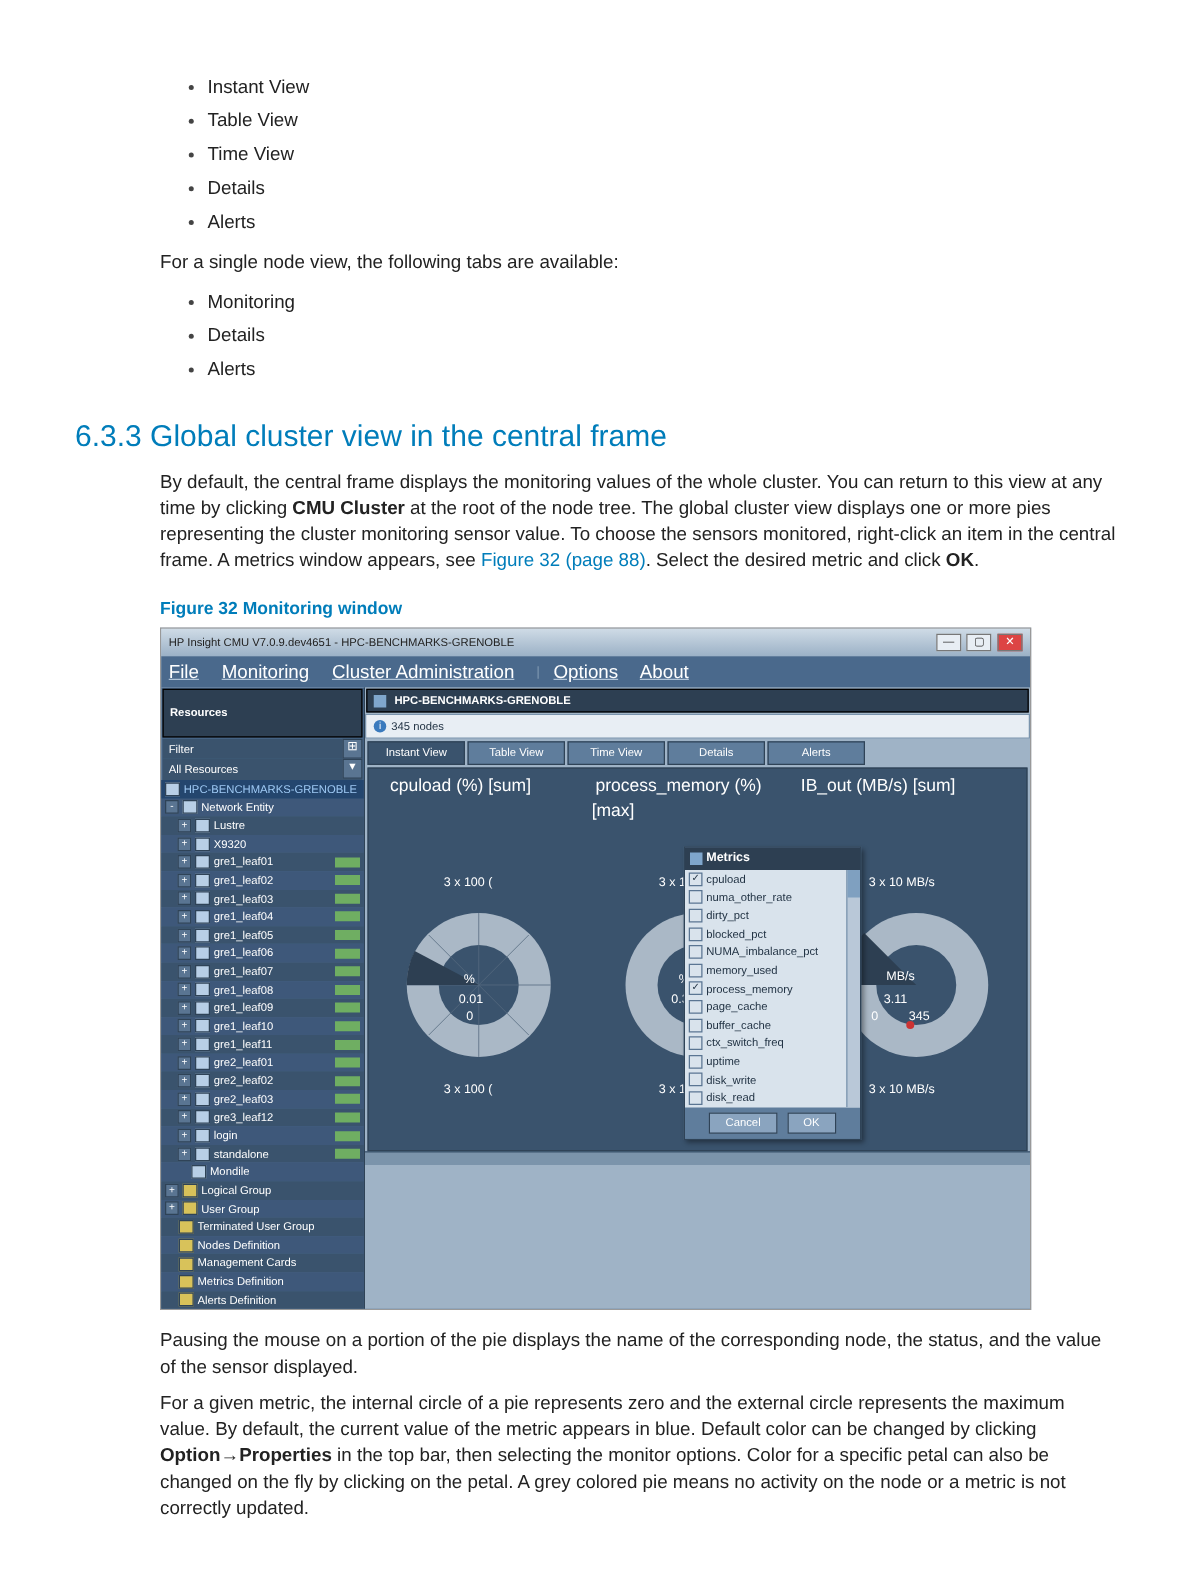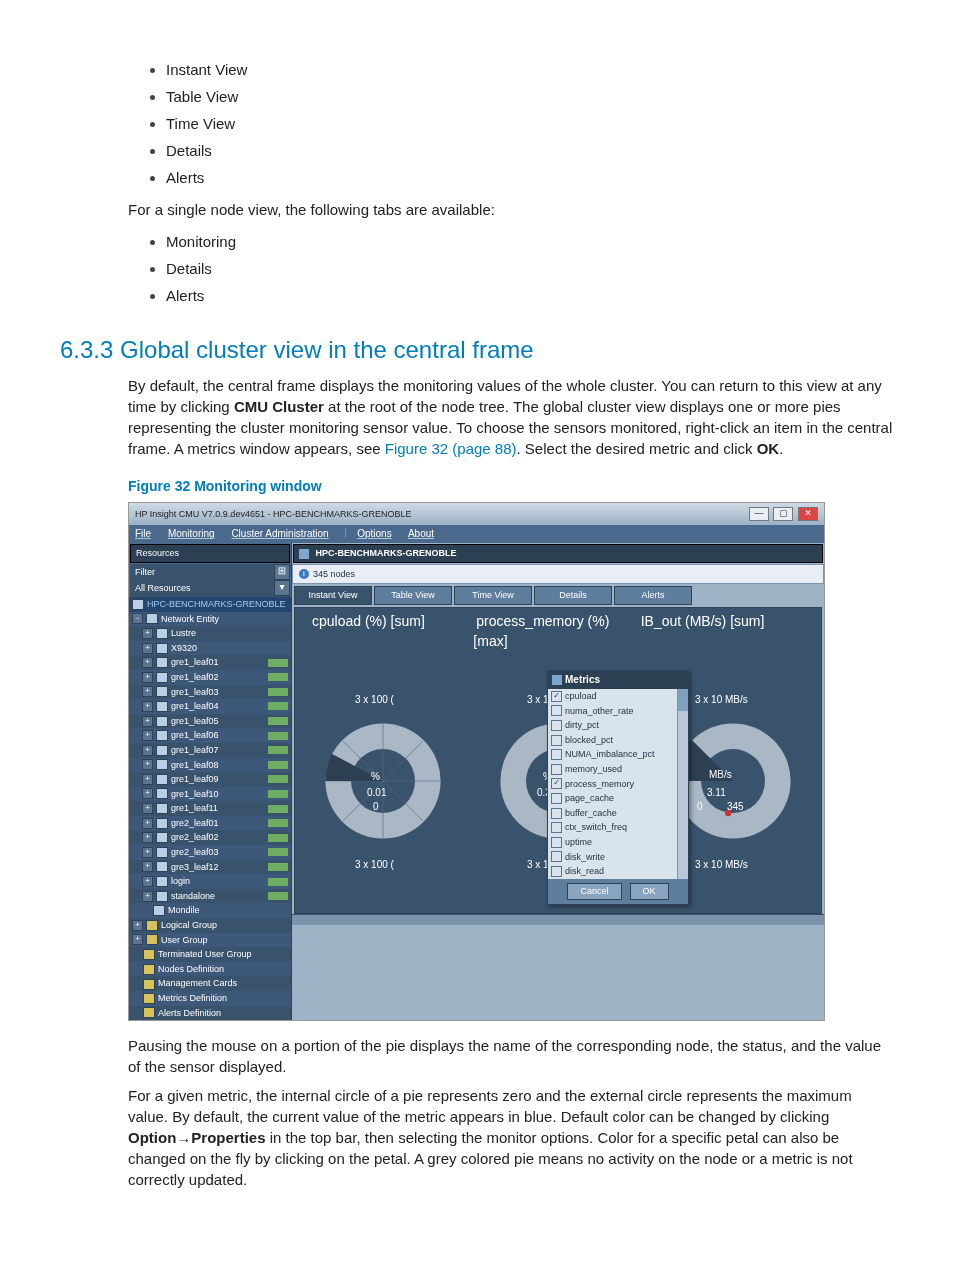--- a/index.html
+++ b/index.html
@@ -48,26 +48,26 @@
     background: linear-gradient(#cfdbe6,#9bb1c6);
     color: #222;
     padding: 2px 6px;
     display:flex;
     justify-content:space-between;
     align-items:center;
   }
   .winbtns span{display:inline-block;width:18px;height:12px;border:1px solid #777;margin-left:2px;font-size:9px;text-align:center;line-height:11px}
   .winbtns .close{background:#d44;color:#fff}
   .winbtns .min,.winbtns .max{background:#e8eef4;color:#333}
-  .menubar { background:#4a698c; padding:2px 6px; font-size:10px; }
+  .menubar { background:#4a698c; padding:2px 6px; font-size:15px; }
   .menubar span{margin-right:14px; text-decoration:underline; text-decoration-color:#b0c4d8}
   .menubar .sep{display:inline-block;width:1px;height:10px;background:#7a94ad;margin:0 8px -1px 0}
   .body { display:flex; background:#4a698c; }
   .side { width:162px; border-right:1px solid #2f4357;}
-  .side .hdr{background:#2d3f52;border:1px solid #000;padding:2px 5px;font-weight:normal;margin:1px}
+  .side .hdr{background:#2d3f52;border:1px solid #000;padding:12px 5px;font-weight:bold;margin:1px}
   .side .filter{display:flex;background:#3a536d;margin:0 1px}
   .side .filter .lbl{flex:1;padding:2px 5px}
   .side .filter .btn{width:14px;height:14px;background:#5a7592;border:1px solid #2f4357;text-align:center;line-height:12px;font-size:10px}
   .side .row{display:flex;align-items:center;padding:1px 3px;background:#3e587a}
   .side .row.alt{background:#3a536d}
   .side .row.sel{background:#24466e;color:#9fcaf5}
   .side .exp{width:9px;height:9px;border:1px solid #2f4357;background:#5a7592;color:#fff;font-size:8px;line-height:8px;text-align:center;margin-right:3px}
   .side .ico{width:10px;height:9px;background:#b8cfe6;margin-right:3px;border:1px solid #2f4357}
   .side .ico.y{background:#d8c25a}
   .side .lbl{flex:1;white-space:nowrap;overflow:hidden;font-size:9px}

